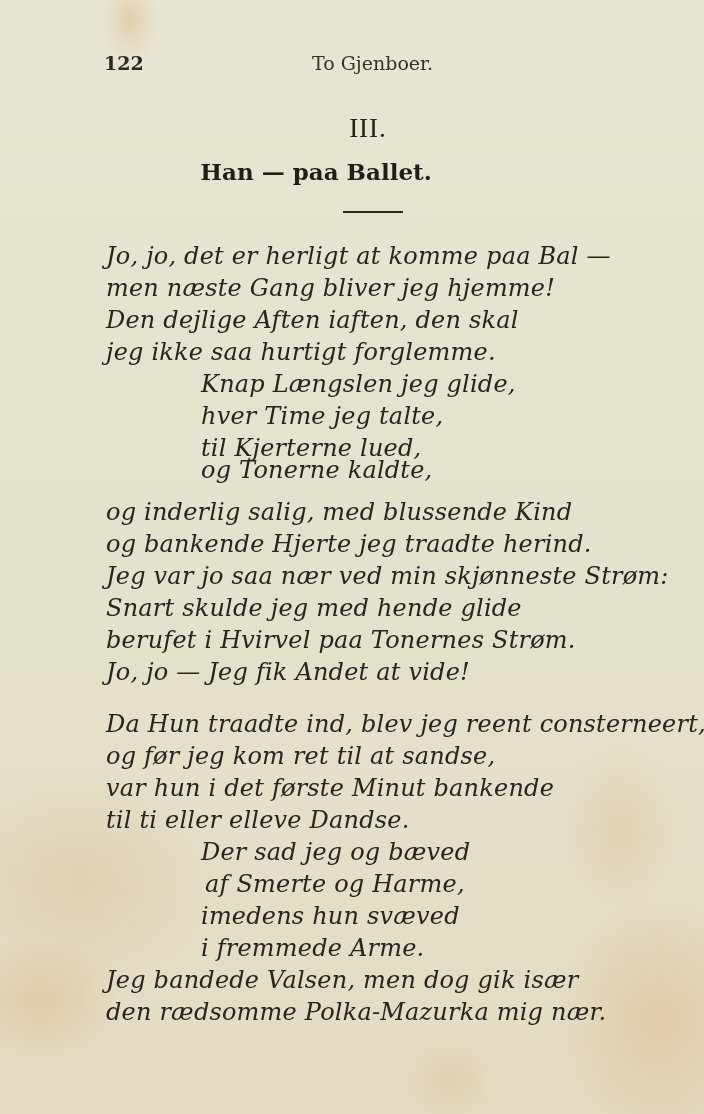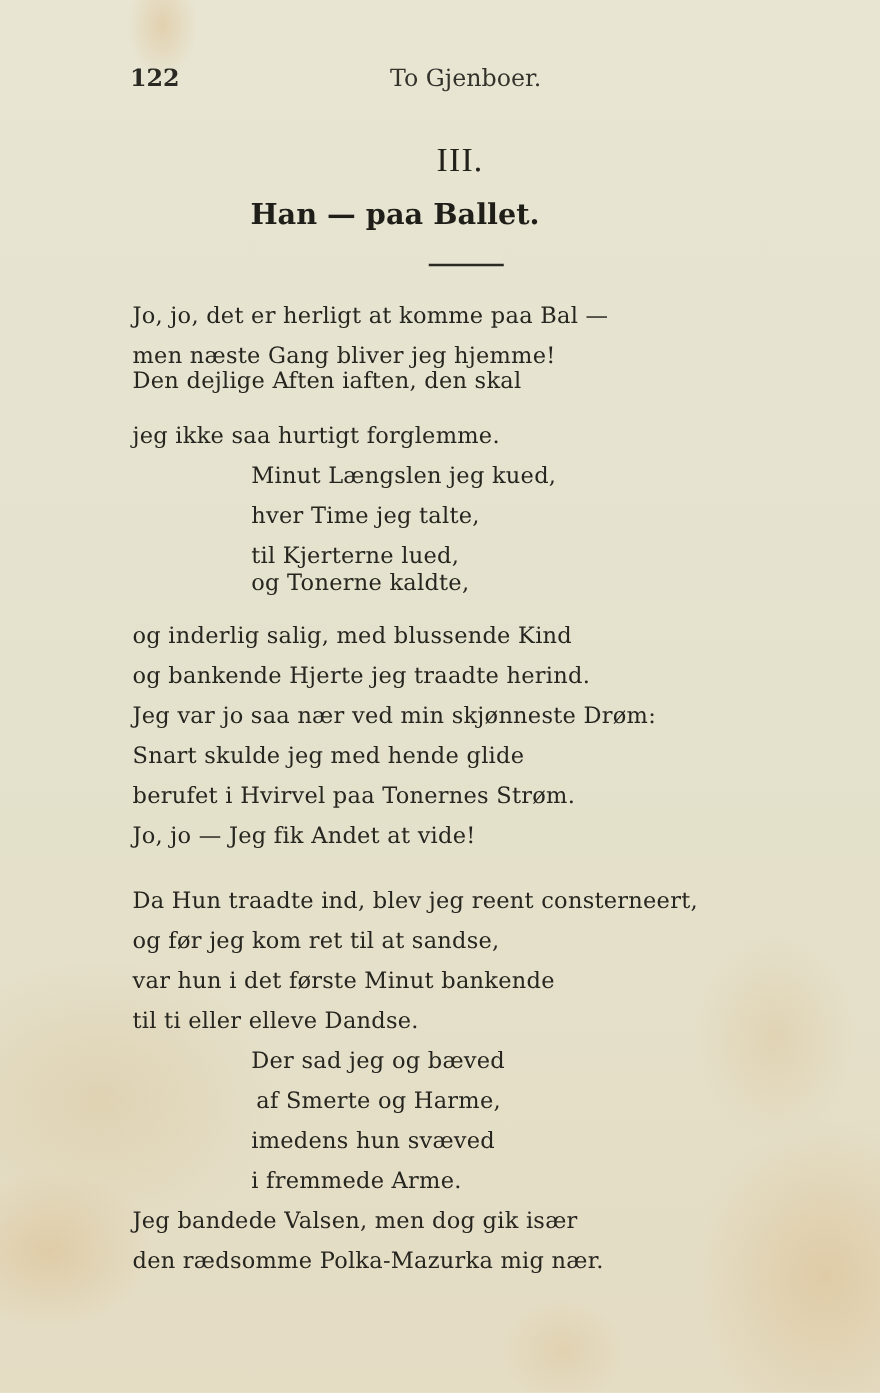--- a/index.html
+++ b/index.html
@@ -80,24 +80,25 @@
       position: absolute;
       top: 211px;
       left: 343px;
       width: 60px;
       height: 2px;
       background: #2a2924;
     }
     .poem-line {
       position: absolute;
       font-family: "DejaVu Serif", serif;
-      font-size: 18px;
+      font-size: 24px;
       color: #26251f;
       white-space: nowrap;
       letter-spacing: 0.2px;
+      font-style: italic;
     }
     .indent-0 { left: 106px; }
     .indent-1 { left: 201px; }
     .indent-1b { left: 205px; }
   </style>
 </head>
 <body>
 
 <div class="page">
 
@@ -106,29 +107,29 @@
     <span class="running-title">To Gjenboer.</span>
   </div>
 
   <div class="section-number">III.</div>
   <div class="section-title">Han — paa Ballet.</div>
   <div class="rule"></div>
 
   <div>
     <div class="poem-line indent-0" style="top:242px">Jo, jo, det er herligt at komme paa Bal —</div>
     <div class="poem-line indent-0" style="top:274px">men næste Gang bliver jeg hjemme!</div>
-    <div class="poem-line indent-0" style="top:294px">Den dejlige Aften iaften, den skal</div>
+    <div class="poem-line indent-0" style="top:306px">Den dejlige Aften iaften, den skal</div>
     <div class="poem-line indent-0" style="top:338px">jeg ikke saa hurtigt forglemme.</div>
-    <div class="poem-line indent-1" style="top:370px">Minut Længslen jeg kued,</div>
+    <div class="poem-line indent-1" style="top:370px">Knap Længslen jeg glide,</div>
     <div class="poem-line indent-1" style="top:402px">hver Time jeg talte,</div>
     <div class="poem-line indent-1" style="top:434px">til Kjerterne lued,</div>
     <div class="poem-line indent-1" style="top:456px">og Tonerne kaldte,</div>
     <div class="poem-line indent-0" style="top:498px">og inderlig salig, med blussende Kind</div>
     <div class="poem-line indent-0" style="top:530px">og bankende Hjerte jeg traadte herind.</div>
-    <div class="poem-line indent-0" style="top:562px">Jeg var jo saa nær ved min skjønneste Drøm:</div>
+    <div class="poem-line indent-0" style="top:562px">Jeg var jo saa nær ved min skjønneste Strøm:</div>
     <div class="poem-line indent-0" style="top:594px">Snart skulde jeg med hende glide</div>
     <div class="poem-line indent-0" style="top:626px">berufet i Hvirvel paa Tonernes Strøm.</div>
     <div class="poem-line indent-0" style="top:658px">Jo, jo — Jeg fik Andet at vide!</div>
   </div>
 
   <div>
     <div class="poem-line indent-0" style="top:710px">Da Hun traadte ind, blev jeg reent consterneert,</div>
     <div class="poem-line indent-0" style="top:742px">og før jeg kom ret til at sandse,</div>
     <div class="poem-line indent-0" style="top:774px">var hun i det første Minut bankende</div>
     <div class="poem-line indent-0" style="top:806px">til ti eller elleve Dandse.</div>

